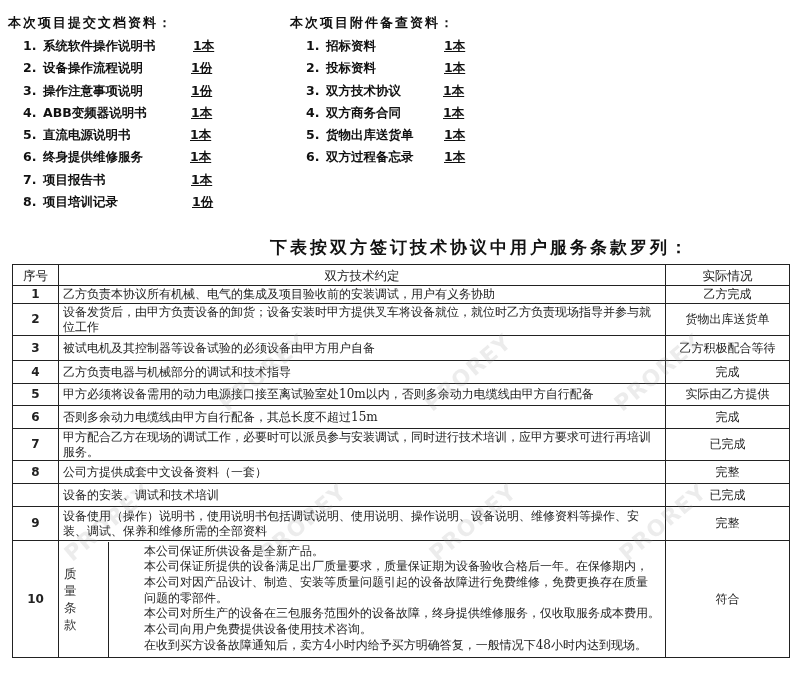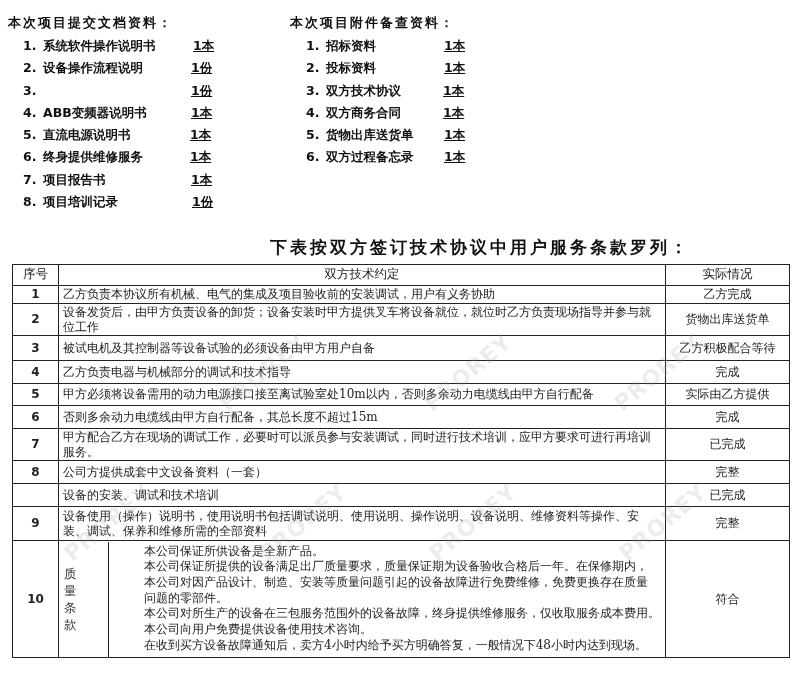--- a/index.html
+++ b/index.html
@@ -16,21 +16,21 @@
   .table-title { position:absolute; top:236px; left:270px; font-size:17px; font-weight:bold;
                  letter-spacing:3px; color:#111; font-family:"DejaVu Serif","Liberation Serif",serif; }
   table { position:absolute; left:12px; top:264px; border-collapse:collapse; width:777px;
           table-layout:fixed; }
   td, th { border:1.5px solid #222; padding:0 4px; font-size:12px; line-height:15px;
            font-family:"DejaVu Serif","Liberation Serif",serif; color:#222; font-weight:normal;
            vertical-align:middle; }
   th { font-size:12.5px; }
   td.no { text-align:center; font-family:"DejaVu Sans","Liberation Sans",sans-serif; font-weight:bold; font-size:12px; }
   td.st { text-align:center; }
-  th.c { text-align:center;font-family:Liberation Mono, monospace; }
+  th.c { text-align:center; }
   td.wrap10 { padding:0; }
   .inner { display:flex; align-items:stretch; }
   .vlabel { width:50px; border-right:1.5px solid #222; display:flex; align-items:center;
             padding-left:5px; box-sizing:border-box; }
   .vlabel span { display:block; width:14px; font-size:12.5px; line-height:17px; color:#333; }
   .clauses { flex:1; padding:2px 4px; }
   .clauses div { line-height:15.7px; font-size:12px;margin-left:31px; }
   .watermark { position:absolute; font-family:"DejaVu Sans","Liberation Sans",sans-serif;
                font-weight:bold; font-size:22px; color:rgba(150,150,150,0.18);
                transform:rotate(-40deg); letter-spacing:1px; pointer-events:none; }
@@ -45,20 +45,21 @@
       <span class="name">系统软件操作说明书</span>
       <span class="qty" style="left:170px">1本</span>
     </li>
   <li>
       <span class="num">2.</span>
       <span class="name">设备操作流程说明</span>
       <span class="qty" style="left:168px">1份</span>
     </li>
   <li>
       <span class="num">3.</span>
+      <span class="name">操作注意事项说明</span>
       <span class="qty" style="left:168px">1份</span>
     </li>
   <li>
       <span class="num">4.</span>
       <span class="name">ABB变频器说明书</span>
       <span class="qty" style="left:168px">1本</span>
     </li>
   <li>
       <span class="num">5.</span>
       <span class="name">直流电源说明书</span>

